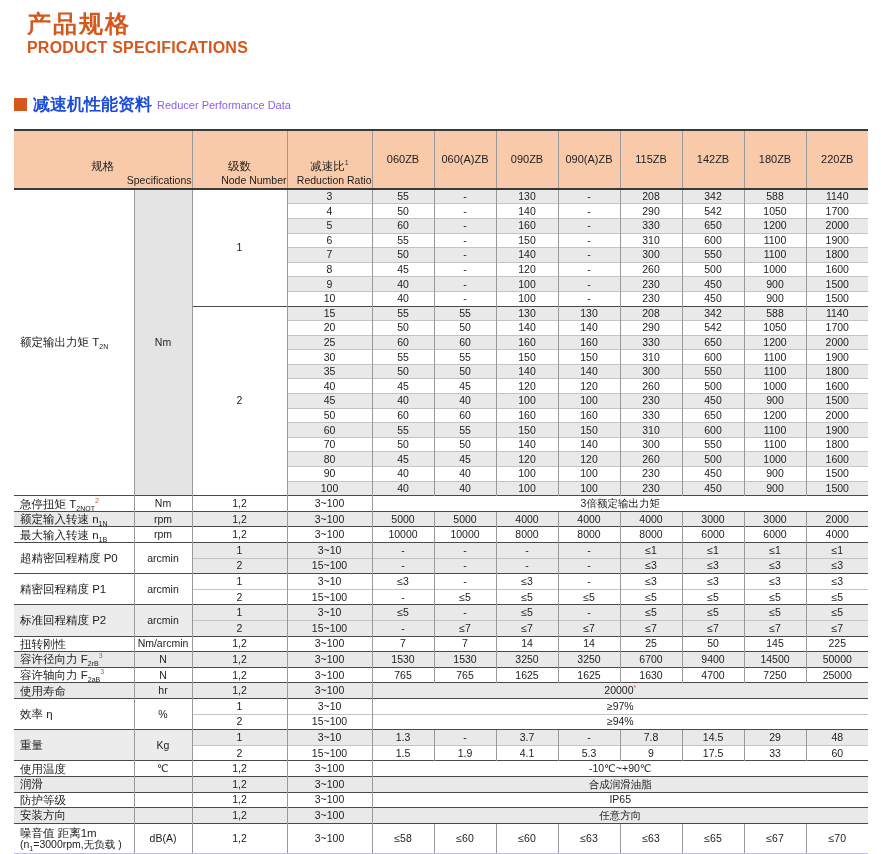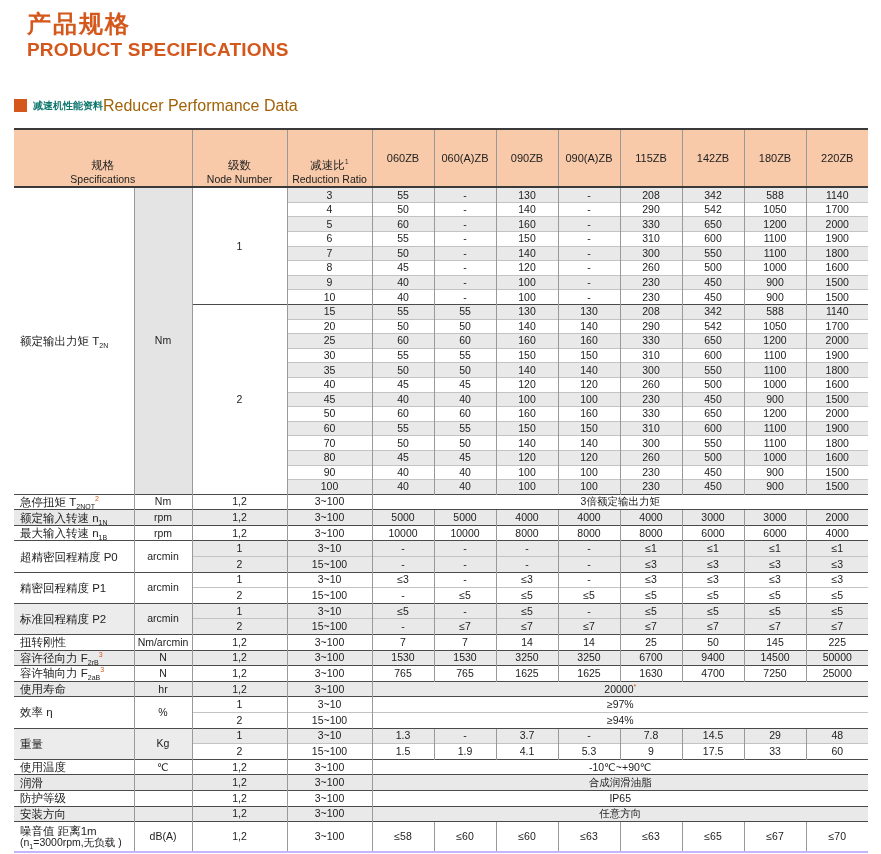--- a/index.html
+++ b/index.html
@@ -4,36 +4,36 @@
 <style>
   html,body{margin:0;padding:0;}
   body{width:881px;height:854px;background:#fff;color:#222;
        font-family:"Liberation Sans","DejaVu Sans",sans-serif;}
   .page{padding:10px 13px 0 14px;}
 
   
   .title-block{display:flex;align-items:flex-end;}
   .accent-bar{width:4px;background:#d4571c;margin-right:9px;}
   .title-zh{font-size:24px;font-weight:bold;color:#d4571c;line-height:1.2;letter-spacing:2px;}
-  .title-en{font-size:19px;font-weight:bold;color:#d4571c;line-height:1.15;letter-spacing:0.2px;}
+  .title-en{font-size:16px;font-weight:bold;color:#d4571c;line-height:1.15;letter-spacing:0.2px;}
 
   
   .section-head{margin-top:36px;display:flex;align-items:center;}
   .section-sq{width:13px;height:13px;background:#d4571c;display:inline-block;margin-right:6px;}
-  .section-zh{font-size:10px;font-weight:bold;color:#0f766e;}
-  .section-en{font-size:16px;color:#a16207;}
+  .section-zh{font-size:17px;font-weight:bold;color:#1d4ed8;margin-right:5px;}
+  .section-en{font-size:11px;color:#8b5cf6;}
 
   
   table{border-collapse:collapse;table-layout:fixed;width:854px;margin-top:13px;}
   th,td{border-left:1px solid #999;padding:0;text-align:center;vertical-align:middle;overflow:hidden;}
   .noL{border-left:none !important;}
   thead th{background:#f8caa9;border-top:2px solid #3a3a3a;border-bottom:2px solid #3a3a3a;
            height:40px;font-weight:normal;line-height:1.3;}
   .h-zh{font-size:11.5px;margin-top:28px;}
-  .h-en{font-size:10.5px;}
+  .h-en{font-size:10.5px;text-align:right;}
   th.model{font-size:11px;margin-left:36px;}
   tbody td{border-top:1px solid #c3c3c3;font-size:10.5px;line-height:1.05;}
   tr.trq td{height:13.6px;}
   tr.spec td{height:14.6px;}
   tr.tall td{height:29px;}
   tr.grp td{border-top:1px solid #4a4a4a;}
   tr.last td{border-bottom:2px solid #c4b5fd;}
   tr.shade td{background:#e9e9e9;}
   td.lab{text-align:left;padding-left:6px;font-size:11.5px;}
   .lab-line2{font-size:10.5px;}

